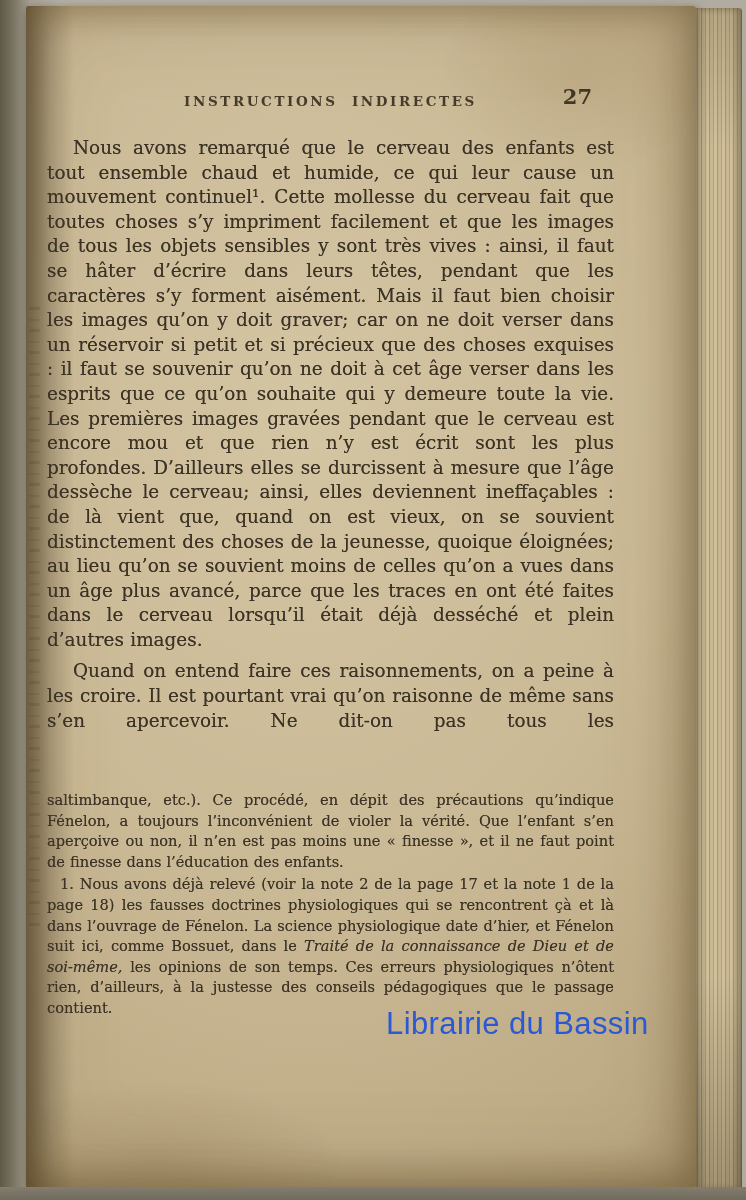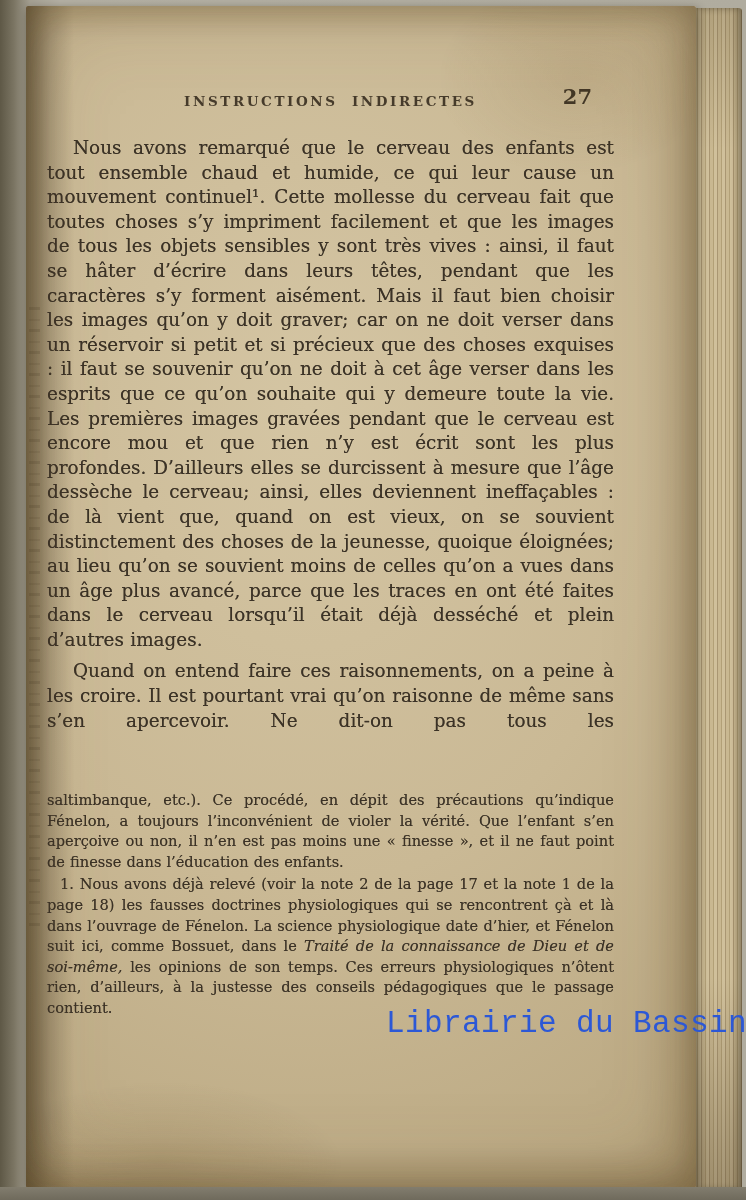--- a/index.html
+++ b/index.html
@@ -83,21 +83,21 @@
     position:absolute; left:0; top:704px; width:567px;
     font-size:14.6px; line-height:20.6px; text-align:justify;
     text-shadow:0 0 .4px rgba(59,50,38,.6); word-spacing:.4px;
   }
   .fn { margin:0; }
   .fn-indent { text-indent:13px; margin-top:2px; }
   .fn em { font-style:italic; }
 
   .watermark {
     position:absolute; left:386px; top:1006px; z-index:5;
-    font-family:Liberation Mono, monospace;
+    font-family:Liberation Sans, sans-serif;
     font-size:31px; font-weight:500; letter-spacing:.4px;
     color:var(--watermark_blue, #2c58d6);
     white-space:nowrap;
   }
 
   
   .bottom-shelf {
     position:absolute; left:0; right:0; bottom:0; height:13px;
     background:linear-gradient(180deg, #827d6e, #6f6a5c);
   }

